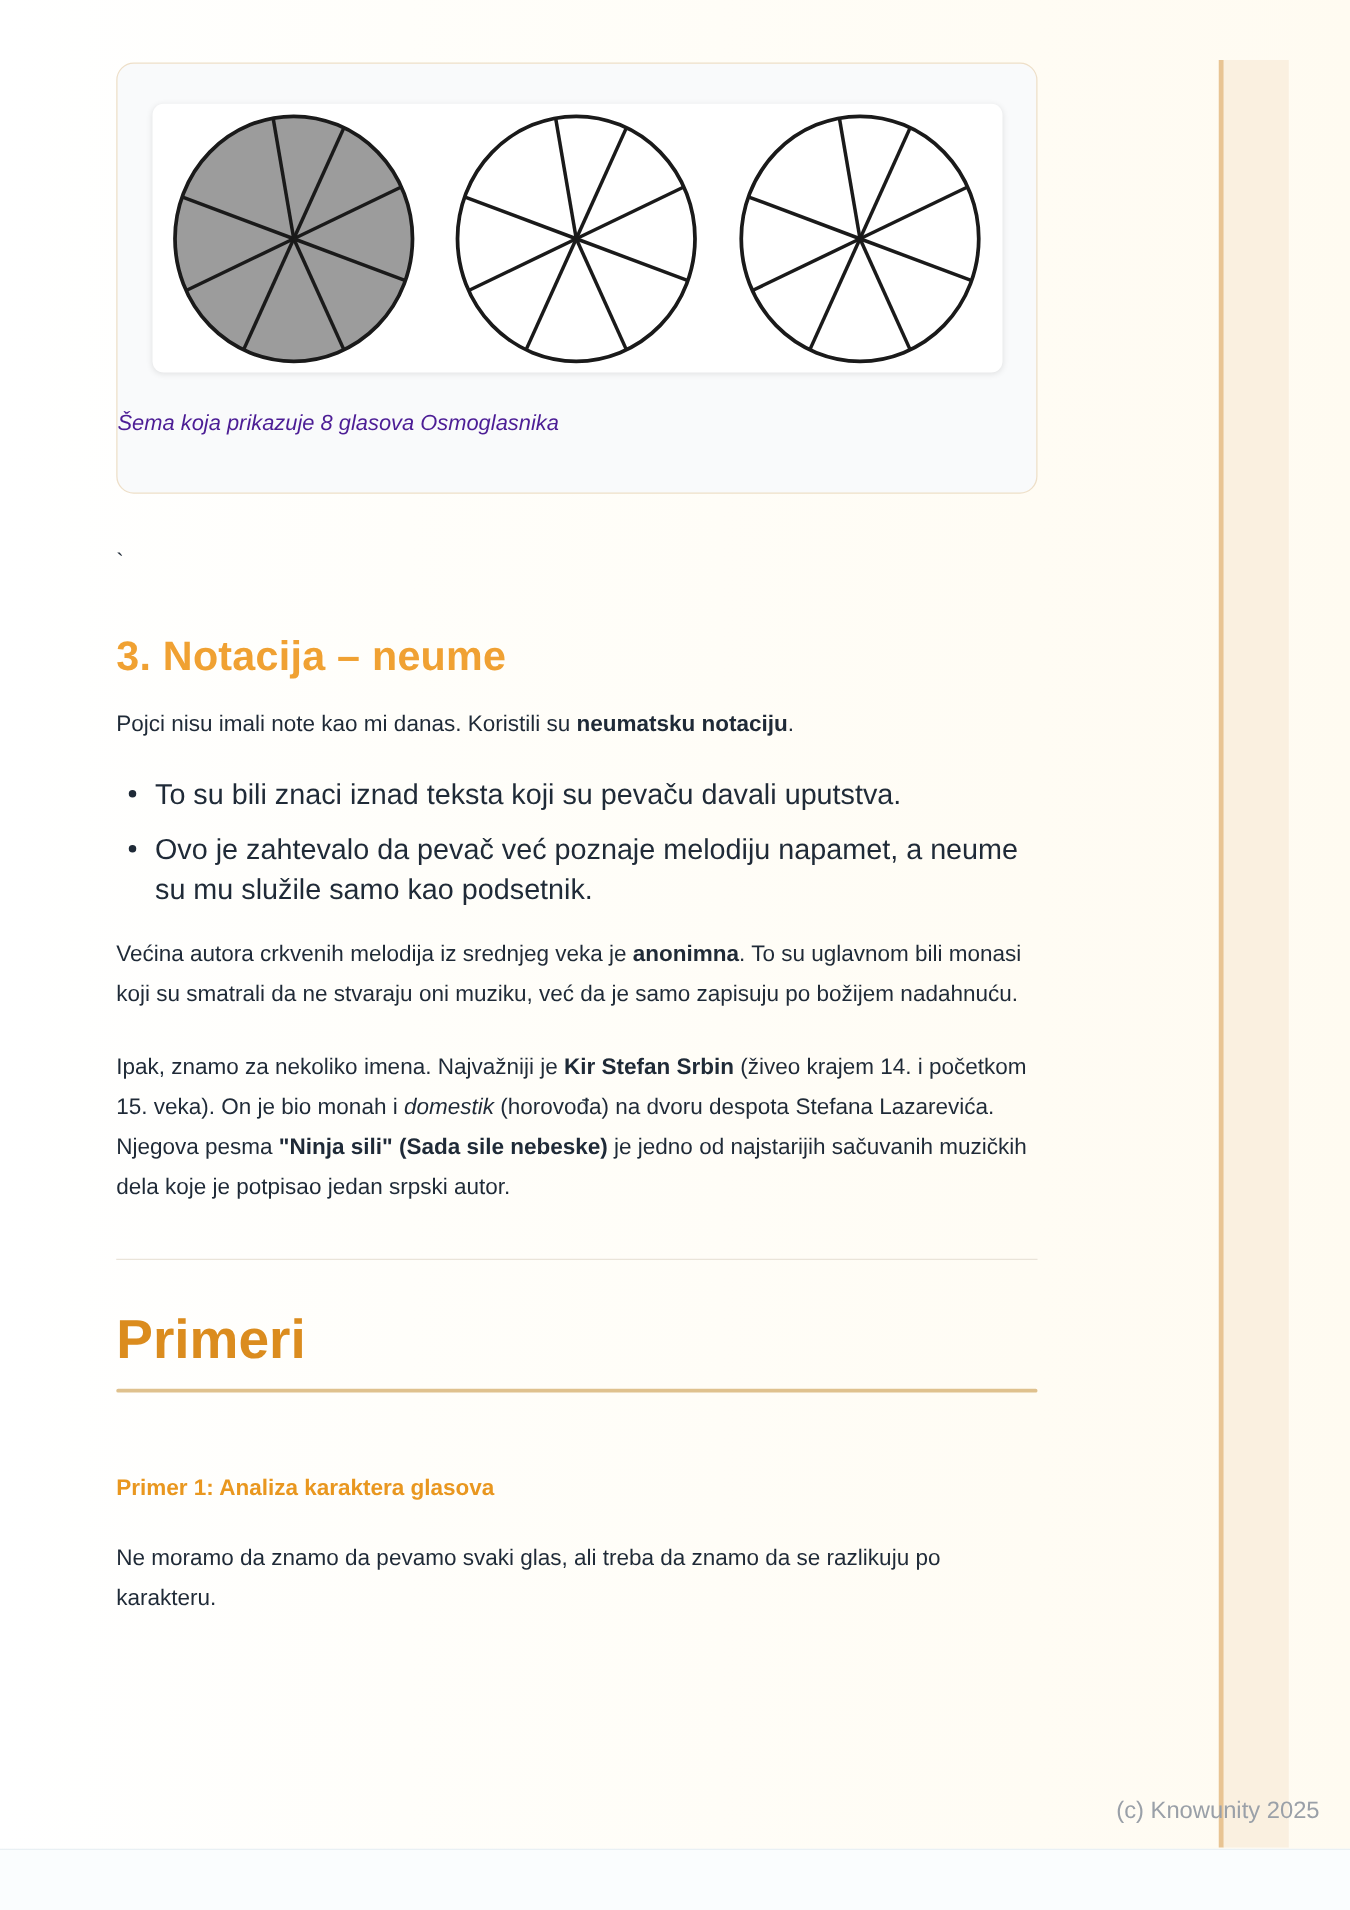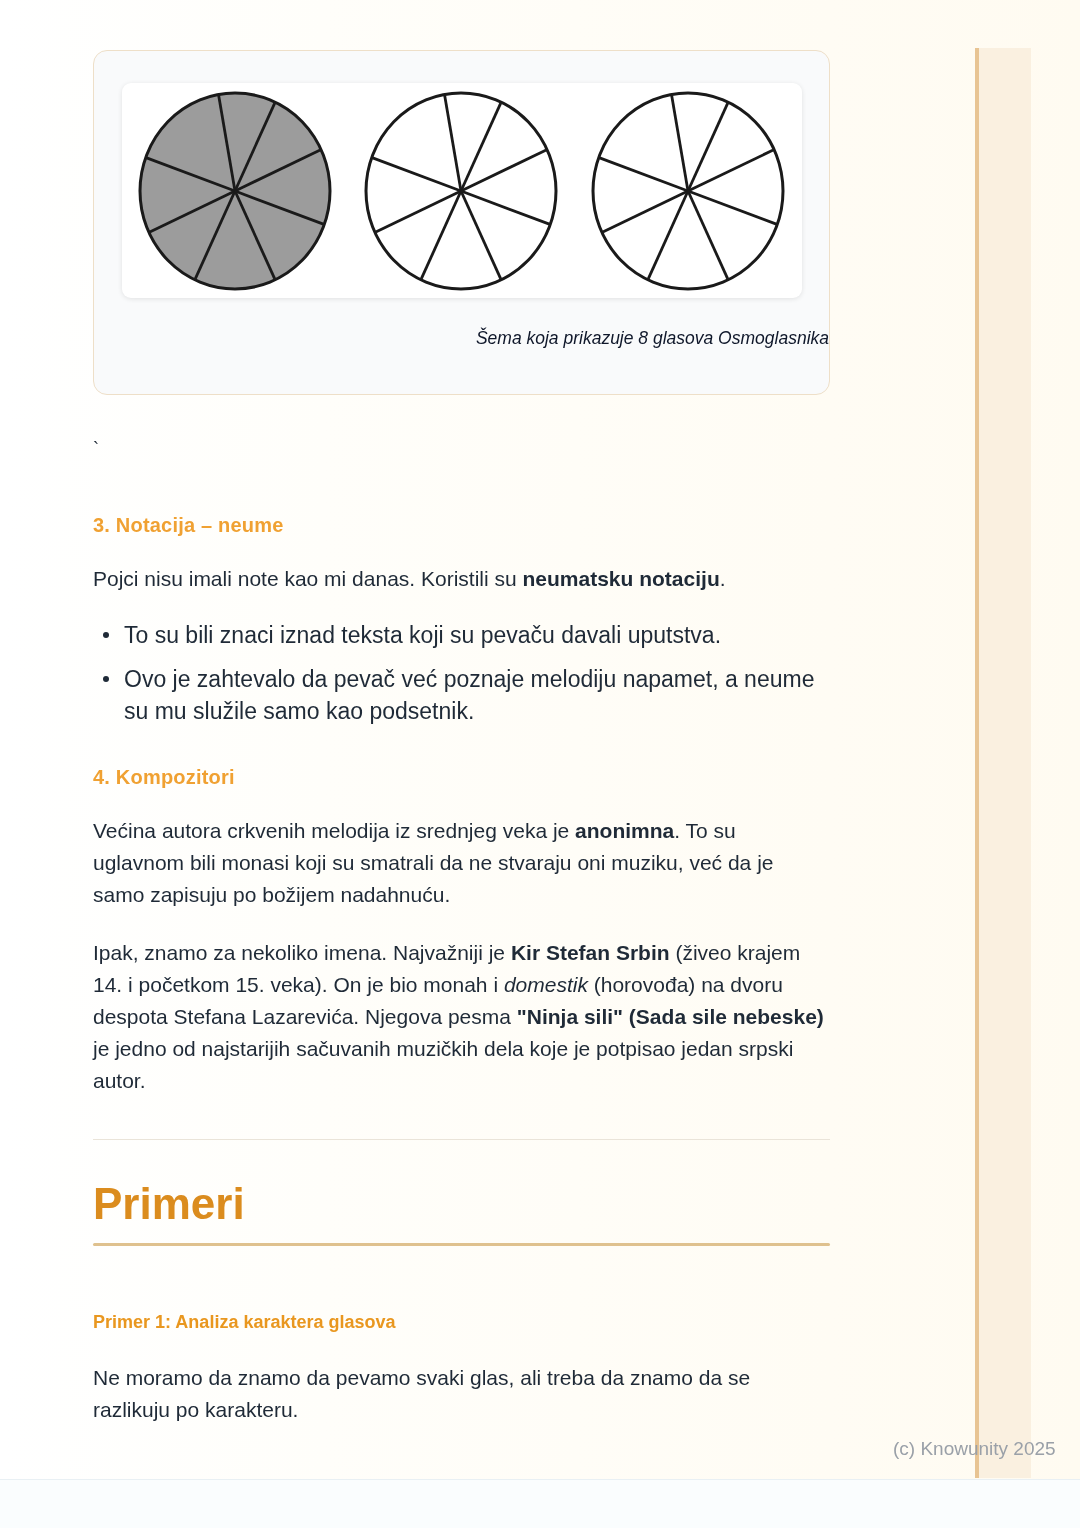--- a/index.html
+++ b/index.html
@@ -33,43 +33,43 @@
     background: #ffffff;
     border-radius: 9px;
     box-shadow: 0 1px 5px rgba(0,0,0,0.10);
     display: flex;
     align-items: center;
     justify-content: space-around;
   }
   .wheel { width: 206px; height: 206px; }
   .figure-caption {
     margin-top: 30px;
-    text-align: right;
+    text-align: left;
     font-style: italic;
     font-size: 17.5px;
-    color: #0f172a;
+    color: #4c1d95;
   }
   
   .stray {
     margin-top: 40px;
     font-size: 18px;
     line-height: 28px;
     color: #1f2a37;
   }
   h3.section-title {
     margin-top: 44px;
-    font-size: 20px;
+    font-size: 33px;
     line-height: 36px;
     font-weight: 700;
     color: #f0a132;
     letter-spacing: 0.2px;
   }
   p.body-text {
     margin-top: 20px;
-    font-size: 21px;
+    font-size: 18px;
     line-height: 32px;
     color: #1f2a37;
   }
   ul.bullets {
     margin-top: 24px;
     list-style: none;
   }
   ul.bullets li {
     position: relative;
     padding-left: 31px;
@@ -174,21 +174,20 @@
 
     <div class="stray">`</div>
 
     <h3 class="section-title">3. Notacija – neume</h3>
     <p class="body-text"><span>Pojci nisu imali note kao mi danas. Koristili su </span><span style="font-weight: 700;">neumatsku notaciju</span><span>.</span></p>
     <ul class="bullets">
       <li><span class="dot"></span><span><span>To su bili znaci iznad teksta koji su pevaču davali uputstva.</span></span></li>
       <li><span class="dot"></span><span><span>Ovo je zahtevalo da pevač već poznaje melodiju napamet, a neume su mu služile samo kao podsetnik.</span></span></li>
     </ul>
 
-    <h3 class="section-title" style="margin-top:32px;">4. Kompozitori</h3>
     <p class="body-text"><span>Većina autora crkvenih melodija iz srednjeg veka je </span><span style="font-weight: 700;">anonimna</span><span>. To su uglavnom bili monasi koji su smatrali da ne stvaraju oni muziku, već da je samo zapisuju po božijem nadahnuću.</span></p>
     <p class="body-text" style="margin-top:26px;"><span>Ipak, znamo za nekoliko imena. Najvažniji je </span><span style="font-weight: 700;">Kir Stefan Srbin</span><span> (živeo krajem 14. i početkom 15. veka). On je bio monah i </span><span style="font-style: italic;">domestik</span><span> (horovođa) na dvoru despota Stefana Lazarevića. Njegova pesma </span><span style="font-weight: 700;">"Ninja sili" (Sada sile nebeske)</span><span> je jedno od najstarijih sačuvanih muzičkih dela koje je potpisao jedan srpski autor.</span></p>
 
     <div class="divider"></div>
 
     <h1 class="big-title">Primeri</h1>
     <div class="title-underline"></div>
     <h2 class="sub-title">Primer 1: Analiza karaktera glasova</h2>
     <p class="body-text" style="margin-top:24px;"><span>Ne moramo da znamo da pevamo svaki glas, ali treba da znamo da se razlikuju po karakteru.</span></p>
 

